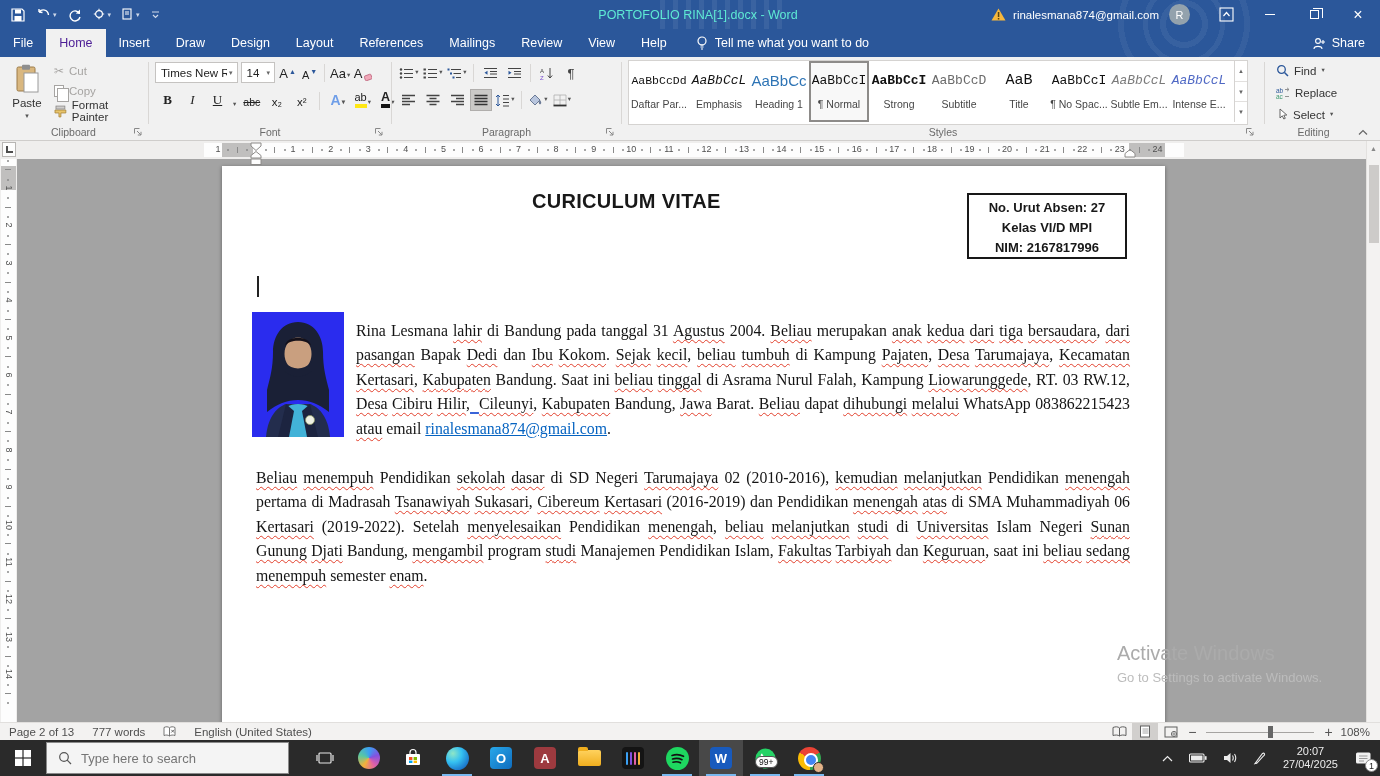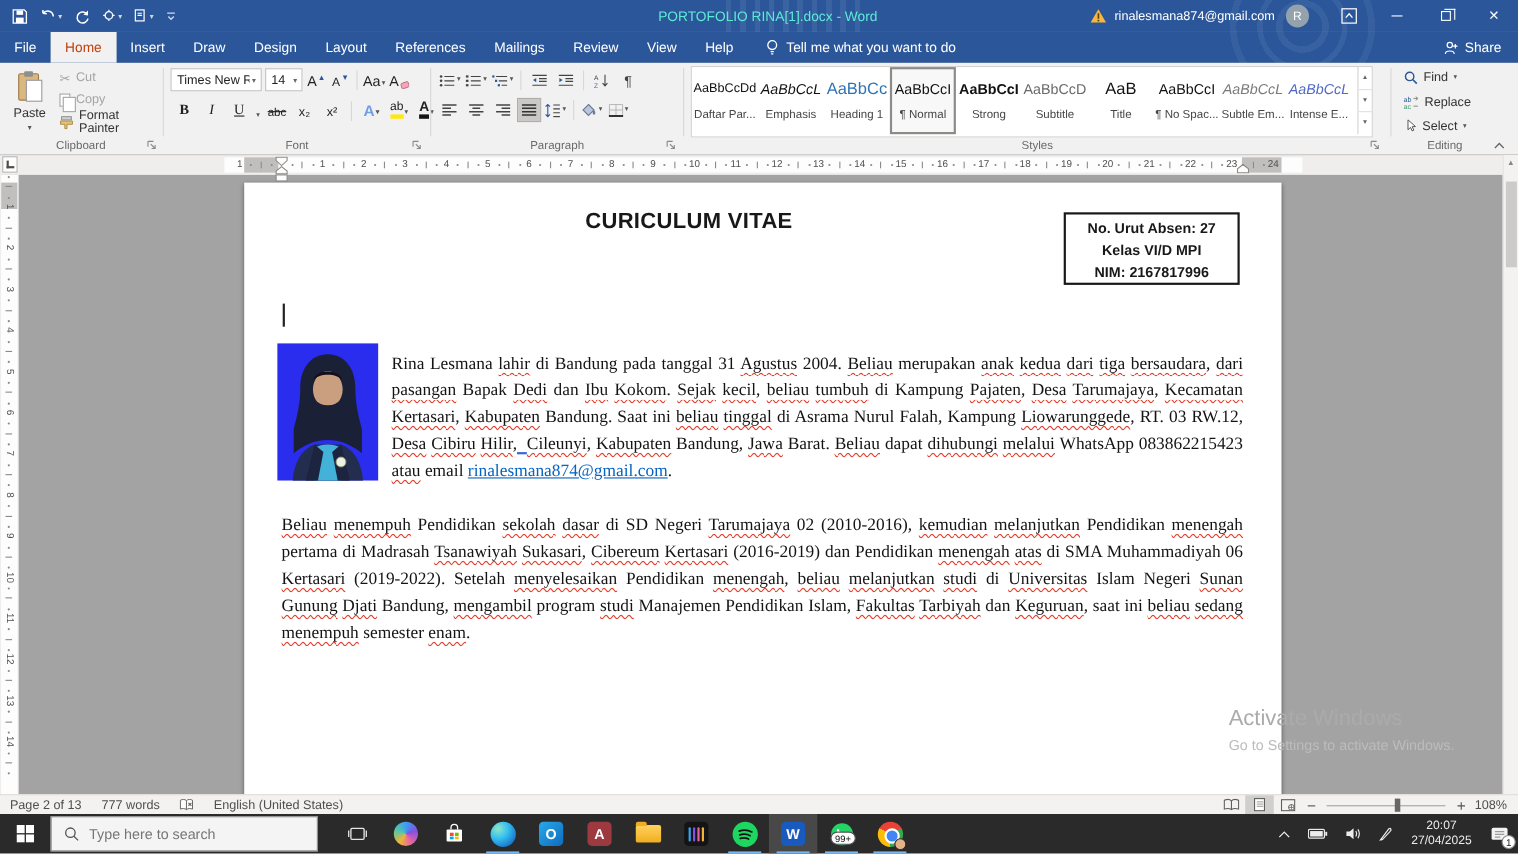--- a/index.html
+++ b/index.html
@@ -21,21 +21,21 @@
   .wbtn { width:44px; height:29px; display:flex; align-items:center; justify-content:center; cursor:pointer; }
   .min-glyph { width:10px; height:1px; background:#fff; }
   .restore-glyph { width:9px; height:9px; border:1px solid #fff; position:relative; }
   .restore-glyph::before { content:""; position:absolute; left:2px; top:-3px; width:9px; height:9px; border:1px solid #fff; border-left:none; border-bottom:none; }
   .close-glyph { font-size:16px; line-height:16px; }
 
   
   .tabrow { position:absolute; left:0; top:29px; right:0; height:28px; background:#2b579a; display:flex; align-items:stretch; color:#fff; z-index:29; }
   .tablist { display:flex; align-items:stretch; }
   .tab { padding:7px 13px 7px; font-size:12.5px; cursor:pointer; }
-  .tab.active { background:#f1f1f1; color:#c2410c; }
+  .tab.active { background:#f1f1f1; color:#4c1d95; }
   .tellme { display:flex; align-items:center; gap:7px; margin-left:16px; font-size:12.5px; cursor:text; }
   .share { margin-left:auto; display:flex; align-items:center; gap:6px; padding-right:15px; font-size:12.5px; cursor:pointer; }
 
   
   .ribbon { position:absolute; left:0; top:57px; right:0; height:84px; background:#f1f1f1; border-bottom:1px solid #cfcdcb; z-index:28; }
   .group { position:absolute; top:0; height:83px; }
   .gsep { position:absolute; top:5px; height:62px; width:1px; background:#d9d7d5; }
   .glabel { position:absolute; bottom:2px; left:0; right:0; text-align:center; font-size:10.5px; color:#6a6a6a; }
   .launcher { position:absolute; bottom:3px; width:10px; height:10px; cursor:pointer; opacity:0.75; }
 
@@ -67,21 +67,21 @@
   .prow1 { position:absolute; left:6px; top:6px; display:flex; align-items:center; gap:4px; }
   .prow2 { position:absolute; left:6px; top:33px; display:flex; align-items:center; gap:4px; }
   .pbtn { width:20px; height:20px; display:flex; align-items:center; justify-content:center; cursor:pointer; gap:1px; }
   .pbtn.act { background:#cbc9c7; outline:1px solid #b0aeac; }
   .pilcrow { font-size:13px; color:#444; }
 
   
   .sgallery { position:absolute; left:5px; top:3px; width:620px; height:65px; background:#fff; border:1px solid #d5d3d1; display:flex; }
   .sg-cell { width:60px; height:61px; padding-top:7px; text-align:center; cursor:pointer; position:relative; overflow:hidden; }
   .sg-cell.selected { border:2px solid #8d8b89; padding-top:5px; background:#f8f8f8; }
-  .sg-prev { display:block; height:26px; line-height:26px; white-space:nowrap; overflow:hidden; font-family:Liberation Sans, sans-serif; font-size:13px; color:#111; }
+  .sg-prev { display:block; height:26px; line-height:26px; white-space:nowrap; overflow:hidden; font-family:Liberation Mono, monospace; font-size:13px; color:#111; }
   .sg-name { display:block; margin-top:4px; font-size:10.5px; color:#464646; white-space:nowrap; overflow:hidden; }
   .p-sm { font-size:11.5px; }
   .p-ital { font-style:italic; }
   .p-h1 { font-family:"Liberation Sans",sans-serif; color:#2e74b5; font-size:15px; }
   .p-bold { font-weight:bold; }
   .p-sub { color:#6a6a6a; }
   .p-title { font-size:15px; }
   .p-subem { font-style:italic; color:#7a7a7a; }
   .p-intem { font-style:italic; color:#4f68c4; }
   .sg-scroll { width:13px; height:61px; border-left:1px solid #d5d3d1; display:flex; flex-direction:column; }

